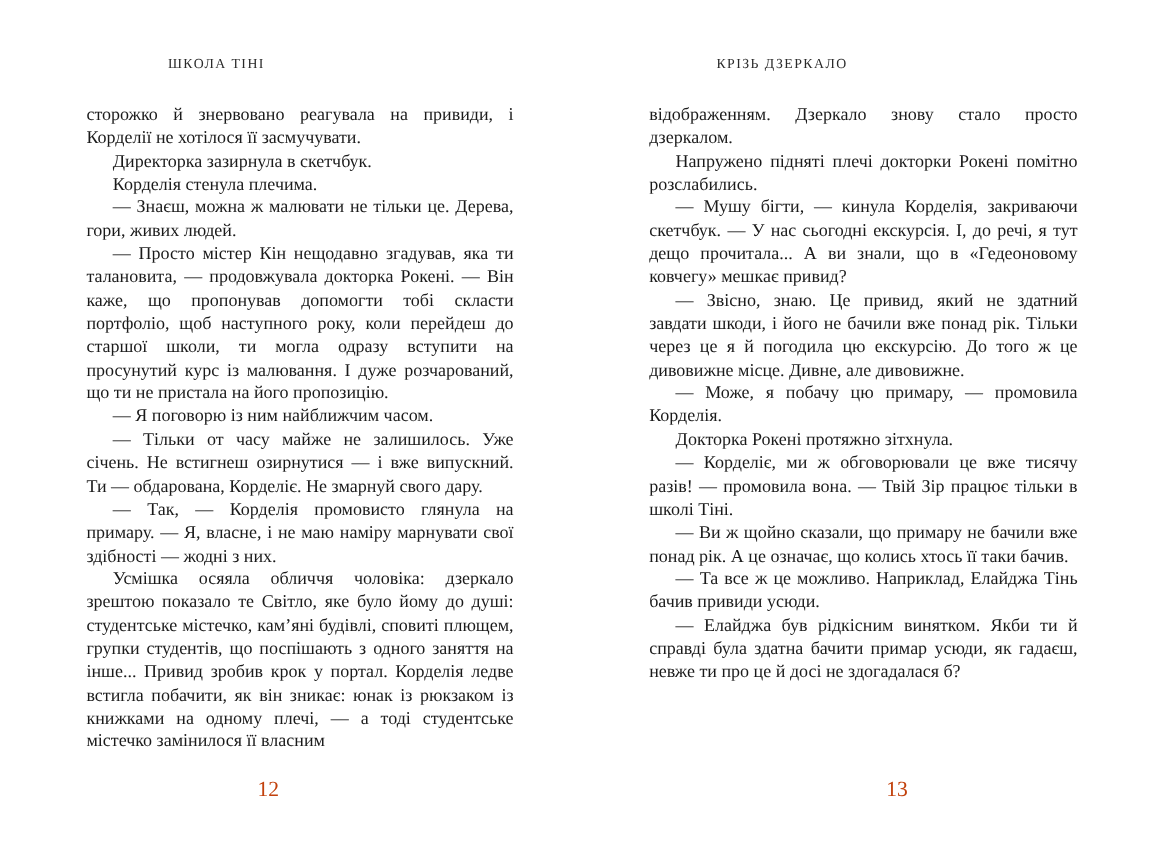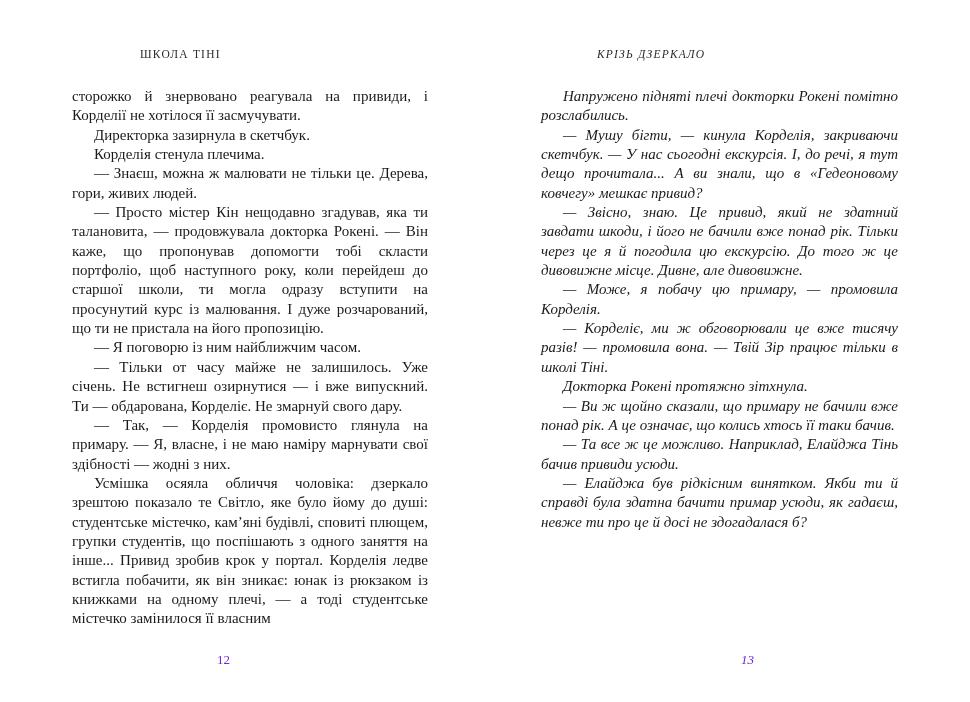--- a/index.html
+++ b/index.html
@@ -22,21 +22,21 @@
     display: flex;
     box-sizing: border-box;
   }
   .page {
     position: relative;
     width: 485px;
     height: 702px;
     box-sizing: border-box;
   }
   .page-left  { padding: 0 57px 0 72px; }
-  .page-right { padding: 0 73px 0 58px; font-style: italic; }
+  .page-right { padding: 0 73px 0 58px; }
 
   .running-head {
     position: absolute;
     top: 48px;
     font-size: 11.5px;
     letter-spacing: 1.2px;
     color: #2a2a2a;
     text-transform: uppercase;
     white-space: nowrap;
     font-family: "Liberation Serif", "DejaVu Serif", serif;
@@ -68,22 +68,22 @@
   .textblock p.ind {
     text-indent: 22px;
   }
   .textblock p.cont {
     text-indent: 0;
   }
 
   .folio {
     position: absolute;
     bottom: 34px;
-    font-size: 13px;
-    color: #6d28d9;
+    font-size: 18px;
+    color: #c2410c;
   }
   .page-left .folio  { left: 0; right: 0; text-align: center; padding-right: 38px; }
   .page-right .folio { left: 0; right: 0; text-align: center; padding-left: 40px; }
 
   .gutter {
     position: absolute;
     left: 485px;
     top: 0;
     width: 0px;
     height: 702px;
@@ -109,26 +109,27 @@
       <p class="ind">Усмішка осяяла обличчя чоловіка: дзеркало зрештою показало те Світло, яке було йому до душі: студентське містечко, кам’яні будівлі, сповиті плющем, групки студентів, що поспішають з одного заняття на інше... Привид зробив крок у портал. Корделія ледве встигла побачити, як він зникає: юнак із рюкзаком із книжками на одному плечі, — а тоді студентське містечко замінилося її власним</p>
     </div>
 
     <div class="folio">12</div>
   </div>
 
   <div class="page page-right">
     <div class="running-head">КРІЗЬ ДЗЕРКАЛО</div>
 
     <div class="textblock">
+      <p class="cont">відображенням. Дзеркало знову стало просто дзеркалом.</p>
       <p class="ind">Напружено підняті плечі докторки Рокені помітно розслабились.</p>
       <p class="ind">— Мушу бігти, — кинула Корделія, закриваючи скетчбук. — У нас сьогодні екскурсія. І, до речі, я тут дещо прочитала... А ви знали, що в «Гедеоновому ковчегу» мешкає привид?</p>
       <p class="ind">— Звісно, знаю. Це привид, який не здатний завдати шкоди, і його не бачили вже понад рік. Тільки через це я й погодила цю екскурсію. До того ж це дивовижне місце. Дивне, але дивовижне.</p>
       <p class="ind">— Може, я побачу цю примару, — промовила Корделія.</p>
+      <p class="ind">Докторка Рокені протяжно зітхнула.</p>
       <p class="ind">— Корделіє, ми ж обговорювали це вже тисячу разів! — промовила вона. — Твій Зір працює тільки в школі Тіні.</p>
-      <p class="ind">Докторка Рокені протяжно зітхнула.</p>
       <p class="ind">— Ви ж щойно сказали, що примару не бачили вже понад рік. А це означає, що колись хтось її таки бачив.</p>
       <p class="ind">— Та все ж це можливо. Наприклад, Елайджа Тінь бачив привиди усюди.</p>
       <p class="ind">— Елайджа був рідкісним винятком. Якби ти й справді була здатна бачити примар усюди, як гадаєш, невже ти про це й досі не здогадалася б?</p>
     </div>
 
     <div class="folio">13</div>
   </div>
 
   <div class="gutter"></div>
 </div>

